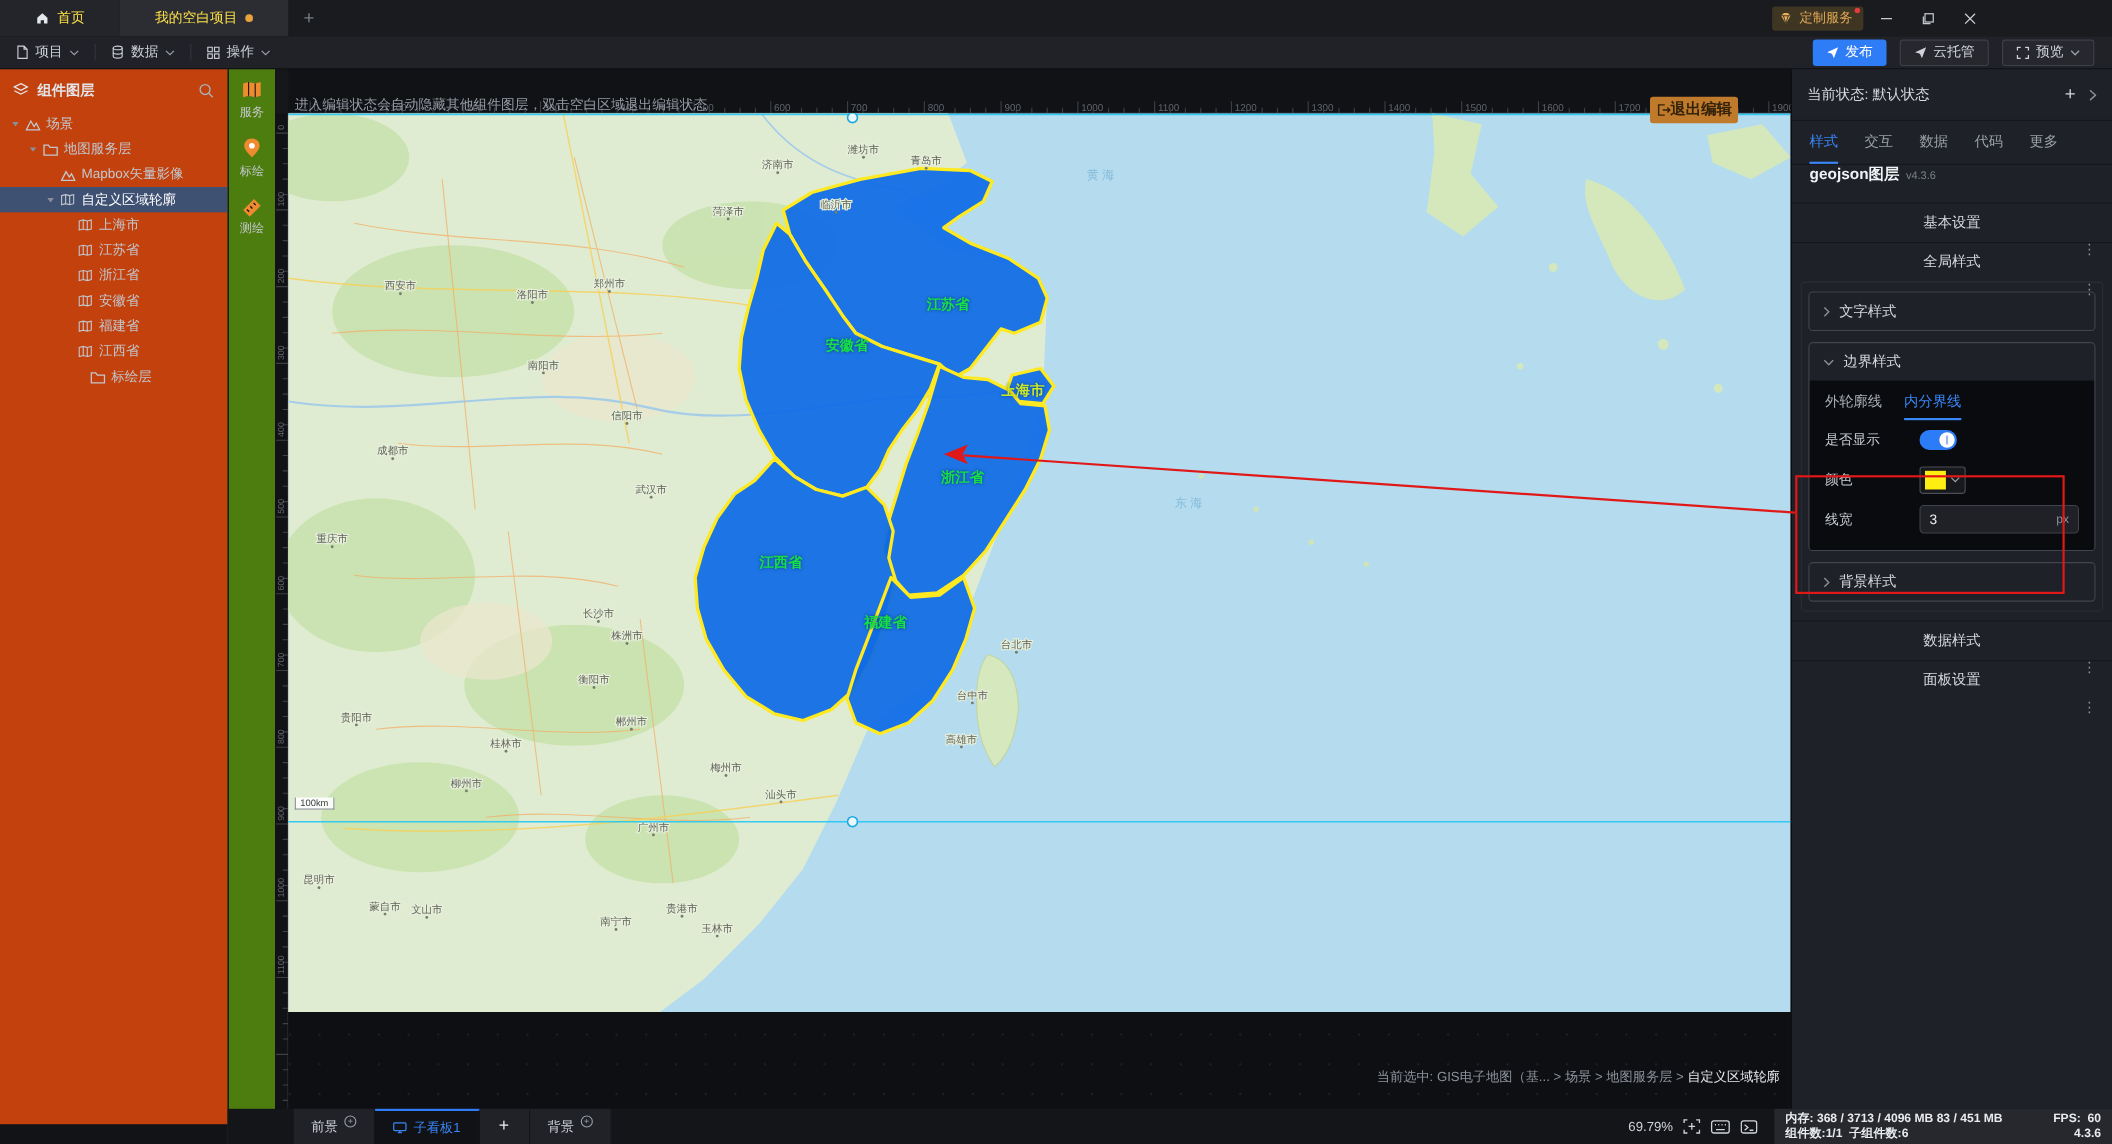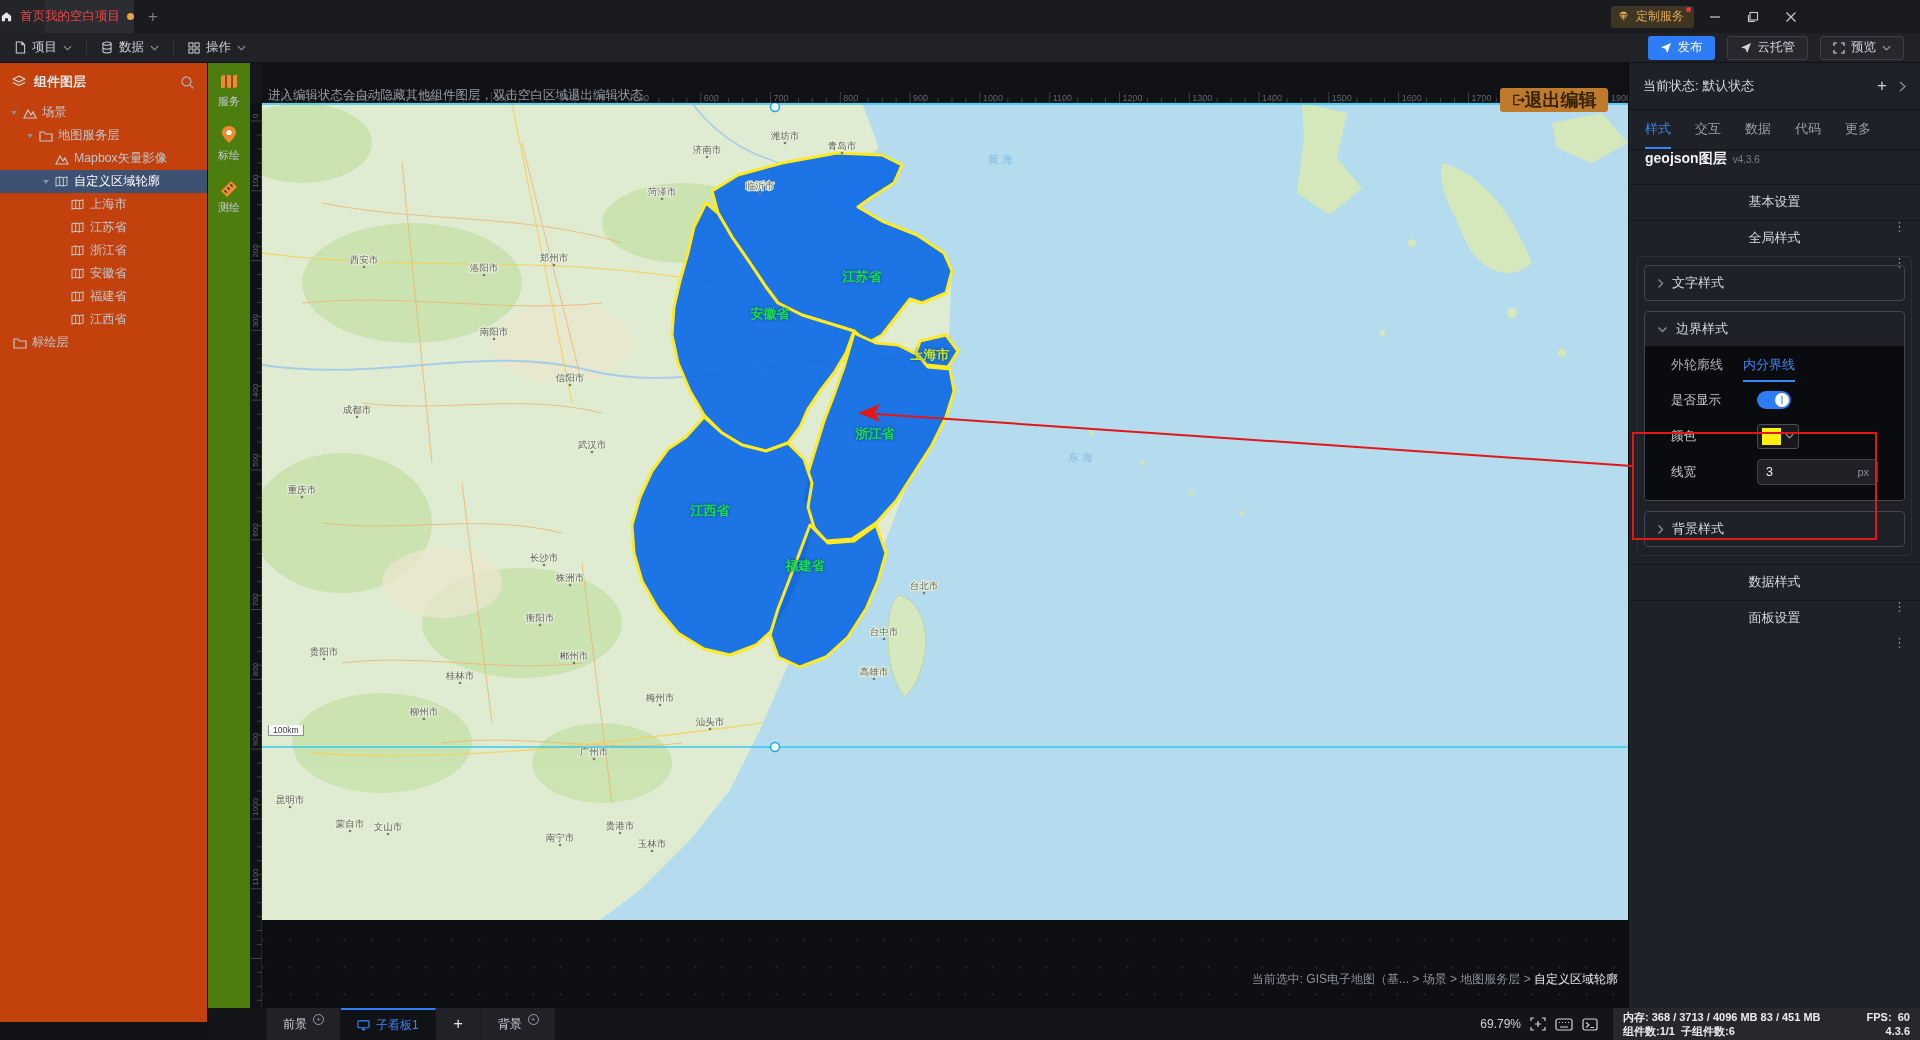--- a/index.html
+++ b/index.html
@@ -3,21 +3,21 @@
 <meta charset="utf-8">
 <style>
   * { margin:0; padding:0; box-sizing:border-box; }
   html,body { width:1920px; height:1040px; overflow:hidden; }
   body { position:relative; background:#121317; color:#d0d4da;
          font-family:"Liberation Sans","DejaVu Sans",sans-serif; font-size:12px; }
   svg { display:block; }
 
   
   .titlebar { position:absolute; left:0; top:0; right:0; height:33px; background:#191b1f; display:flex; align-items:stretch; }
-  .ttab { display:flex; align-items:center; gap:7px; padding:0 0; font-size:12.5px; color:#ef4444; }
+  .ttab { display:flex; align-items:center; gap:7px; padding:0 32px; font-size:12.5px; color:#fde047; }
   .ttab.home { background:#23252a; }
   .ttab.proj { background:#2b2d33; }
   .dot-orange { width:7px; height:7px; border-radius:50%; background:#e8a33d; }
   .newtab { display:flex; align-items:center; padding:0 14px; color:#787d86; font-size:17px; }
   .tb-right { margin-left:auto; display:flex; align-items:center; margin-right:112px; }
   .badge { display:flex; align-items:center; gap:6px; background:#3e3523; border-radius:3px; height:22px; padding:0 10px 0 6px; color:#e2aa55; font-size:12px; position:relative; }
   .badge .sup { position:absolute; right:3px; top:1px; width:5px; height:5px; border-radius:50%; background:#e03c3c; }
   .winbtn { width:34px; height:33px; display:flex; align-items:center; justify-content:center; color:#c8ccd2; font-size:14px; margin-left:4px; }
 
   
@@ -44,22 +44,22 @@
 
   
   .canvas { position:absolute; left:250px; top:63px; width:1378px; bottom:32px;
             background-color:#0e0f12;
             background-image:radial-gradient(#1f2126 1px, transparent 1.3px);
             background-size:27px 27px; }
   .rulerbar { position:absolute; left:12px; top:0; width:1366px; height:40px; background:#111216; border-bottom:1px solid #24262b; }
   .vruler { position:absolute; left:0; top:0; width:12px; bottom:0; background:#111216; border-right:1px solid #24262b; }
   .corner { position:absolute; left:0; top:0; width:12px; height:40px; background:#16171b; }
   .notice { position:absolute; left:18px; top:24px; color:#969ca6; font-size:12.5px; z-index:15; }
-  .exit-btn { position:absolute; left:1250px; top:25px; width:108px; height:24px; background:#bf7a2c; border-radius:3px;
-              display:flex; align-items:center; justify-content:center; gap:0; color:#34220a; font-size:18px; font-weight:bold; z-index:20; }
+  .exit-btn { position:absolute; left:1250px; top:25px; width:80px; height:24px; background:#bf7a2c; border-radius:3px;
+              display:flex; align-items:center; justify-content:center; gap:0; color:#34220a; font-size:14px; font-weight:bold; z-index:20; }
   .mapwrap { position:absolute; left:12px; top:40px; width:1366px; height:817px; }
   .scalebar { position:absolute; left:6px; top:622px; background:rgba(255,255,255,.88); border:1px solid #8a8f94; border-top:none;
               color:#3a3d40; font-size:8.5px; line-height:10px; padding:0 4px; }
   .statusline { position:absolute; right:10px; top:908px; font-size:12px; color:#8d939c; z-index:15; }
   .statusline .cur { color:#e6e9ee; }
 
   
   .rightpanel { position:absolute; left:1628px; top:63px; width:292px; bottom:32px; background:#1e2127; border-left:1px solid #0b0c0e; z-index:10; }
   .rp-head { height:47px; display:flex; align-items:center; padding:0 14px; font-size:13px; color:#d6dae0; border-bottom:1px solid #16171b; }
   .rp-head .plus { margin-left:auto; font-size:17px; color:#cfd3da; }
@@ -69,21 +69,21 @@
   .rp-tab.active { color:#3a86f7; border-bottom-color:#3a86f7; }
   .rp-comp { height:34px; display:flex; align-items:baseline; padding:0 16px; gap:6px; }
   .rp-comp .nm { color:#f0f2f5; font-size:14px; font-weight:bold; }
   .rp-comp .ver { color:#7a8088; font-size:10px; }
   .rp-sec { height:36px; display:flex; align-items:center; gap:8px; padding:0 14px; border-top:1px solid #16171b; color:#d6dae0; font-size:13px;flex-direction:column; }
   .rp-sec .dots { margin-left:auto; color:#8a8f98; font-size:13px; letter-spacing:0; }
   .state-tabs { height:44px; display:flex; align-items:center; gap:24px; padding:0 16px; }
   .gcontainer { margin:0 8px; border:1px solid #2b2e35; border-radius:4px; padding:8px 6px 8px; }
   .group { border:1px solid #41454e; border-radius:4px; margin-bottom:10px; overflow:hidden; }
   .g-head { height:34px; display:flex; align-items:center; gap:8px; padding:0 12px; color:#d6dae0; font-size:13px; }
-  .g-body { background:#0a0b0e; padding:8px 12px 10px; }
+  .g-body { background:#0a0b0e; padding:8px 0 10px; }
   .b-tabs { display:flex; gap:20px; margin:0 14px; height:28px; }
   .b-tab { font-size:13px; color:#aab0b8; border-bottom:2px solid transparent; display:flex; align-items:flex-start; padding-top:2px; }
   .b-tab.active { color:#3a86f7; border-bottom-color:#3a86f7; }
   .frow { height:36px; display:flex; align-items:center; margin:0 14px; }
   .frow .flab { width:86px; color:#c8ccd4; font-size:12.5px; }
   .toggle { width:34px; height:18px; border-radius:9px; background:#2b7cf6; position:relative; }
   .toggle .knob { position:absolute; right:2px; top:2px; width:14px; height:14px; border-radius:50%; background:#fff; }
   .toggle .knob::after { content:""; position:absolute; left:6px; top:3px; width:1.5px; height:8px; background:#9db8e8; }
   .swatch { width:42px; height:25px; border:1px solid #4a4e56; border-radius:3px; background:#17191d; display:flex; align-items:center; padding:0 4px; gap:4px; }
   .swatch .chip { width:19px; height:17px; }
@@ -330,21 +330,21 @@
       </div>
       <div class="tree-row" style="padding-left: 58px;">
         <span class="caret"></span>
         <span class="ticon">
           <svg width="13" height="11" viewBox="0 0 14 12">
             <path d="M1 2 L5 1 L9 2 L13 1 V10 L9 11 L5 10 L1 11 Z M5 1 V10 M9 2 V11" fill="none" stroke="#c2c7cf" stroke-width="1.1"></path>
           </svg>
         </span>
         <span>江西省</span>
       </div>
-      <div class="tree-row" style="">
+      <div class="tree-row" style=" justify-content: center;">
         <span class="caret"></span>
         <span class="ticon">
           <svg width="14" height="12" viewBox="0 0 14 12">
             <path d="M1 2 H5 L6.5 4 H13 V11 H1 Z" fill="none" stroke="#c2c7cf" stroke-width="1.2"></path>
           </svg>
         </span>
         <span>标绘层</span>
       </div>
     </div>
 </div>

